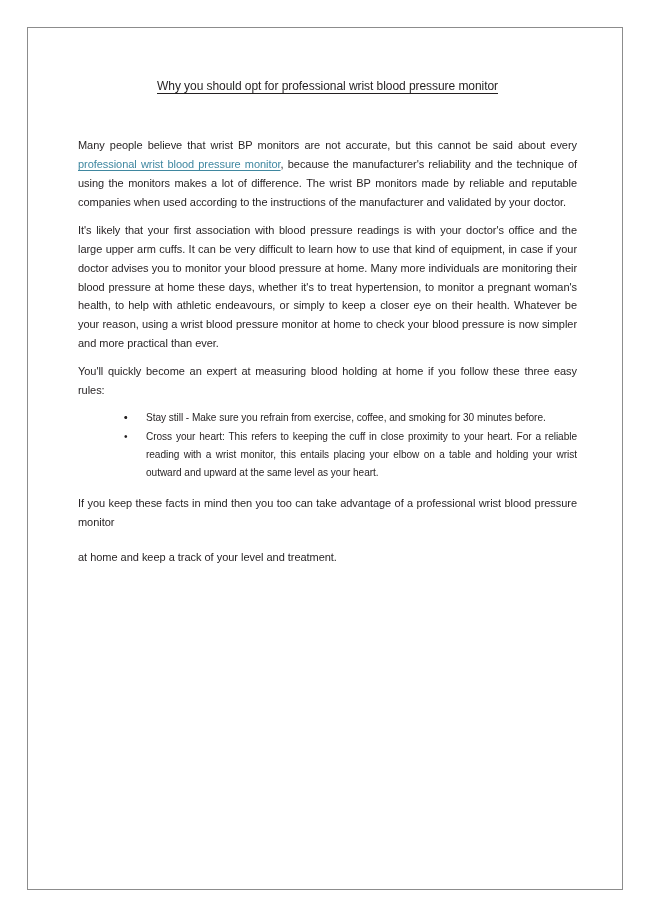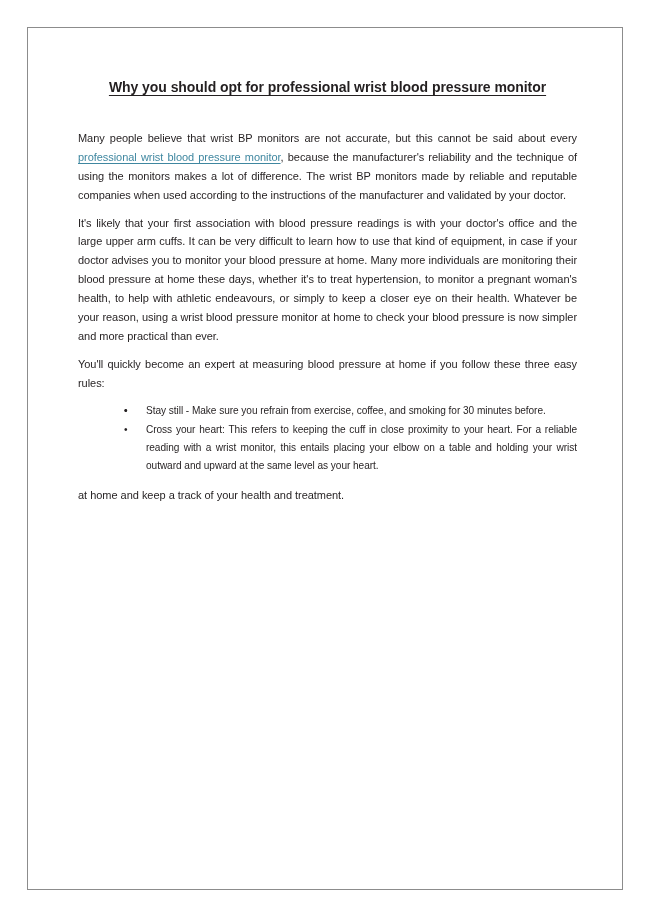--- a/index.html
+++ b/index.html
@@ -37,28 +37,28 @@
 
   .content {
     position: absolute;
     left: 50px;
     top: 50px;
     width: 499px;
     box-sizing: border-box;
   }
 
   .doc-title {
-    font-size: 14px;
-    font-weight: bold;
+    font-size: 12px;
+    font-weight: normal;
     color: #231f20;
     text-align: center;
     text-decoration: underline;
     text-underline-offset: 2.5px;
     letter-spacing: -0.06px;
-    margin: 0 0 32px 0;
+    margin: 0 0 42px 0;
     line-height: 1.35;
   }
 
   .para {
     font-size: 11px;
     color: #231f20;
     line-height: 1.72;
     text-align: justify;
     letter-spacing: -0.05px;
     margin: 0 0 9px 0;
@@ -114,34 +114,35 @@
     <div class="content">
 
       <h1 class="doc-title" id="doc-title-el">Why you should opt for professional wrist blood pressure monitor</h1>
 
       <p class="para">
         <span>Many people believe that wrist BP monitors are not accurate, but this cannot be said about every </span><a class="inline-link" href="#">professional wrist blood pressure monitor</a><span>, because the manufacturer's reliability and the technique of using the monitors makes a lot of difference. The wrist BP monitors made by reliable and reputable companies when used according to the instructions of the manufacturer and validated by your doctor.</span>
       </p>
 
       <p class="para">It's likely that your first association with blood pressure readings is with your doctor's office and the large upper arm cuffs. It can be very difficult to learn how to use that kind of equipment, in case if your doctor advises you to monitor your blood pressure at home. Many more individuals are monitoring their blood pressure at home these days, whether it's to treat hypertension, to monitor a pregnant woman's health, to help with athletic endeavours, or simply to keep a closer eye on their health. Whatever be your reason, using a wrist blood pressure monitor at home to check your blood pressure is now simpler and more practical than ever.</p>
 
-      <p class="para">You'll quickly become an expert at measuring blood pressure at home if you follow these three easy rules:</p>
+      <p class="para">You'll quickly become an expert at measuring blood holding at home if you follow these three easy rules:</p>
 
       <ul class="bullet-list">
         <li class="bullet-item">
           <span class="bullet-marker">•</span>
         </li>
         <li class="bullet-item">
           <span class="bullet-marker">•</span>
           <span>Stay still - Make sure you refrain from exercise, coffee, and smoking for 30 minutes before.</span>
         </li>
         <li class="bullet-item">
           <span class="bullet-marker">•</span>
           <span>Cross your heart: This refers to keeping the cuff in close proximity to your heart. For a reliable reading with a wrist monitor, this entails placing your elbow on a table and holding your wrist outward and upward at the same level as your heart.</span>
         </li>
       </ul>
 
+      <p class="para para-gap-large">If you keep these facts in mind then you too can take advantage of a professional wrist blood pressure monitor</p>
 
-      <p class="para last-block">at home and keep a track of your health and treatment.</p>
+      <p class="para last-block">at home and keep a track of your level and treatment.</p>
 
     </div>
   </div>
 </div>
 
 </body></html>

